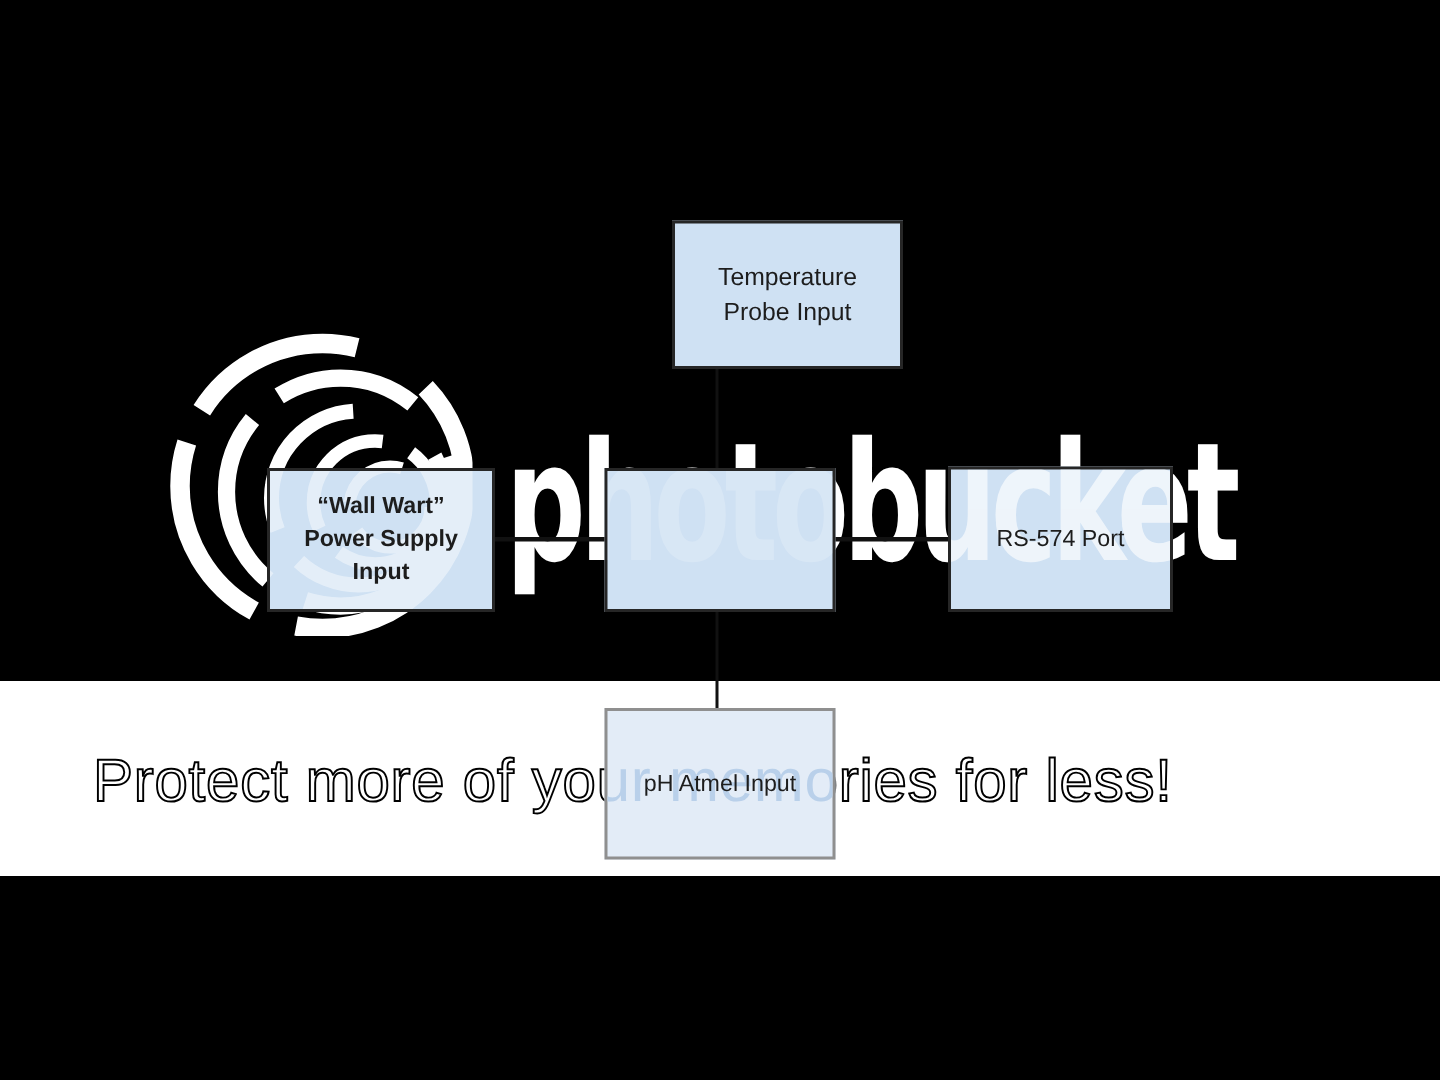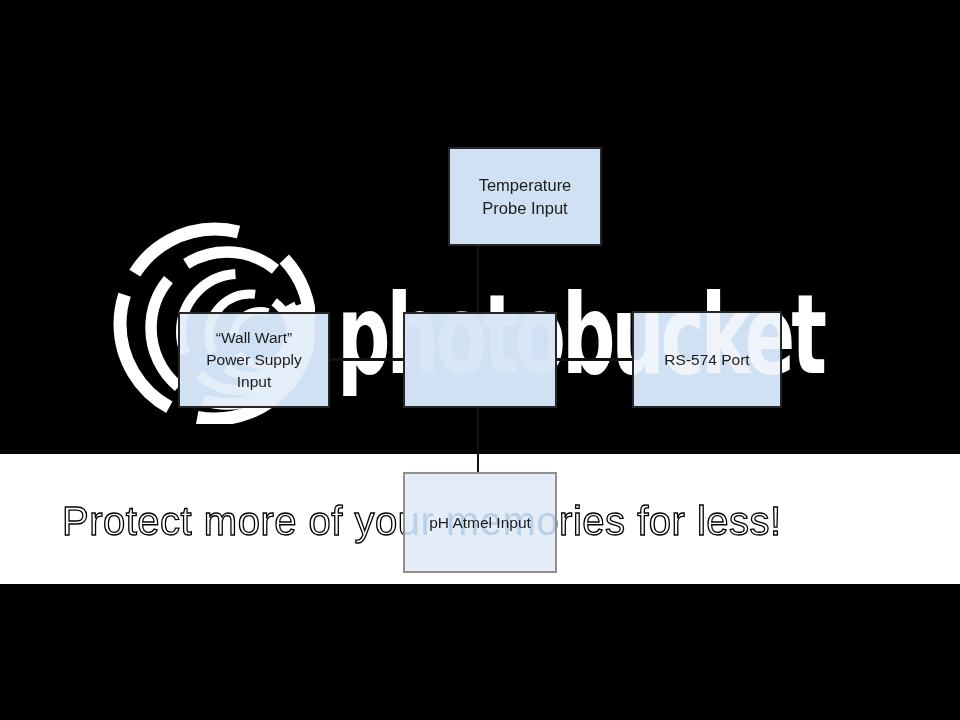--- a/index.html
+++ b/index.html
@@ -27,21 +27,21 @@
     position:absolute;z-index:3;background:#cfe1f3;border:2px solid #262626;
     display:flex;align-items:center;justify-content:center;text-align:center;
     overflow:hidden;box-sizing:border-box;
   }
   .node-label{
     position:relative;z-index:2;white-space:pre-line;
     font-size:15.5px;line-height:22px;color:#1d1d1d;
   }
   .n-temp {left:403px;top:147px;width:154px;height:99px;margin-left:45px;}
   .n-temp .node-label{font-size:16.5px;line-height:23px;}
-  .n-wall {left:178px;top:312px;width:152px;height:96px;}
+  .n-wall {left:178px;top:312px;width:152px;height:96px;font-weight:bold;}
   .n-soc  {left:403px;top:312px;width:154px;height:96px;}
   .n-rs485{left:632px;top:311px;width:150px;height:97px;}
   .n-ph   {left:403px;top:472px;width:154px;height:101px;background:#e3ecf7;border-color:#8f8f8f;}
   
   .showthrough{position:absolute;z-index:1;pointer-events:none;}
   .st-arcs {left:-77px;top:-92px;width:212px;height:202px;opacity:0.45;}
   .st-brand{
     font-family:"DejaVu Sans",sans-serif;font-weight:bold;
     font-size:110px;line-height:110px;letter-spacing:-6px;white-space:nowrap;
     color:#ffffff;transform:scaleX(0.68);transform-origin:left top;

